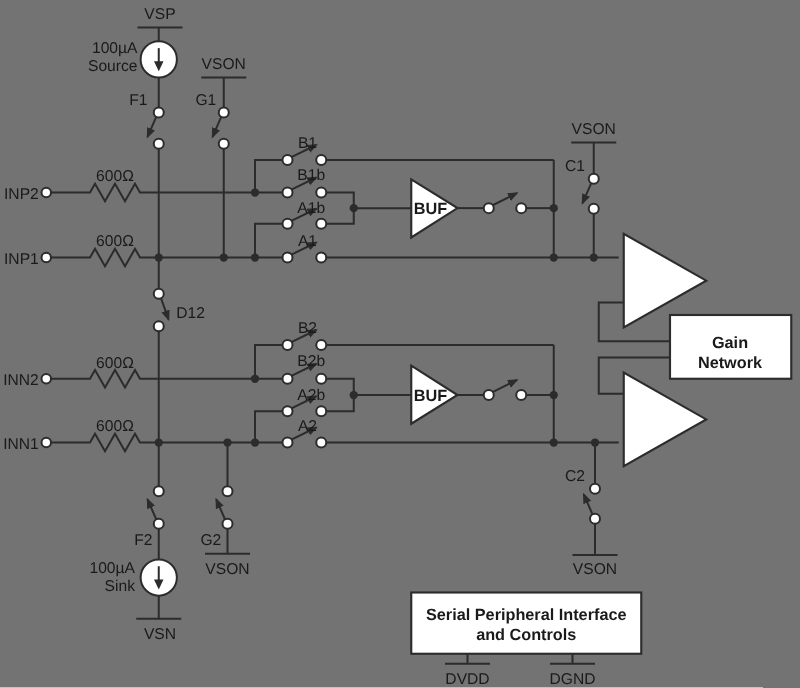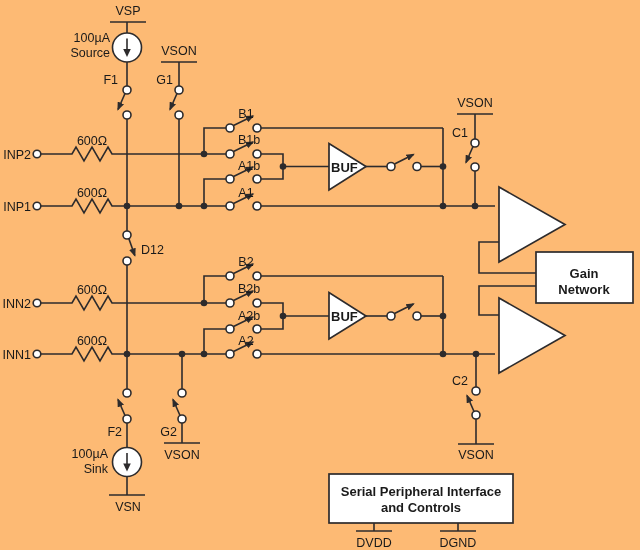--- a/index.html
+++ b/index.html
@@ -1,16 +1,16 @@
 <!DOCTYPE html>
 <html><head>
 <meta charset="utf-8">
 <style>
   html,body{margin:0;padding:0;background:#ffffff;}
-  .stage{width:640px;height:550px;background:#fdba74;position:relative;font-family:"Liberation Sans",sans-serif;}
+  .stage{width:640px;height:550px;background:#737373;position:relative;font-family:"Liberation Sans",sans-serif;}
   svg{display:block;}
   .w{stroke:#2d2b2c;stroke-width:1.6;fill:none;}
   .box{stroke:#2d2b2c;stroke-width:1.7;fill:#ffffff;}
   .term{stroke:#2d2b2c;stroke-width:1.6;fill:#ffffff;}
   .dot{fill:#2d2b2c;stroke:none;}
   .arrfill{fill:#2d2b2c;stroke:none;}
   .lbl{font-family:"Liberation Sans",sans-serif;font-size:12.5px;fill:#1a1a1a;}
   .b{font-weight:bold;font-size:13px;}
   .mid{text-anchor:middle;}
   .end{text-anchor:end;}

